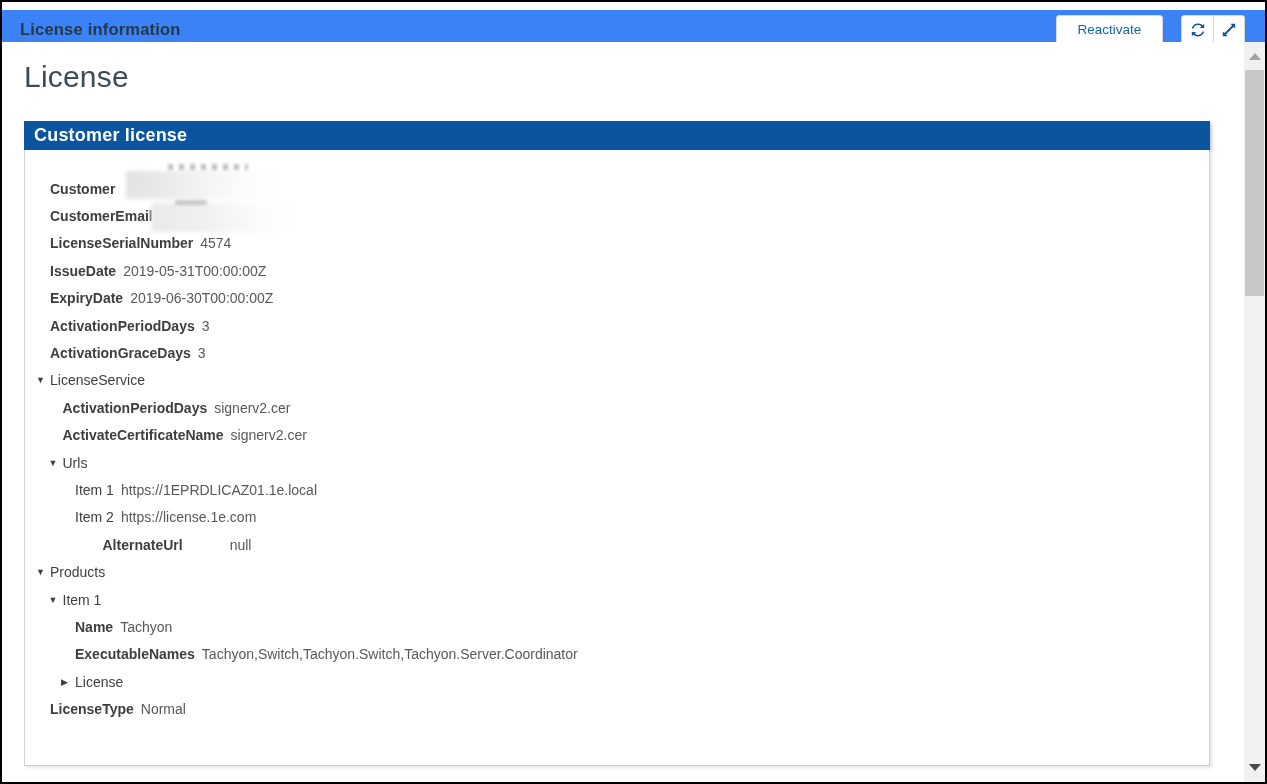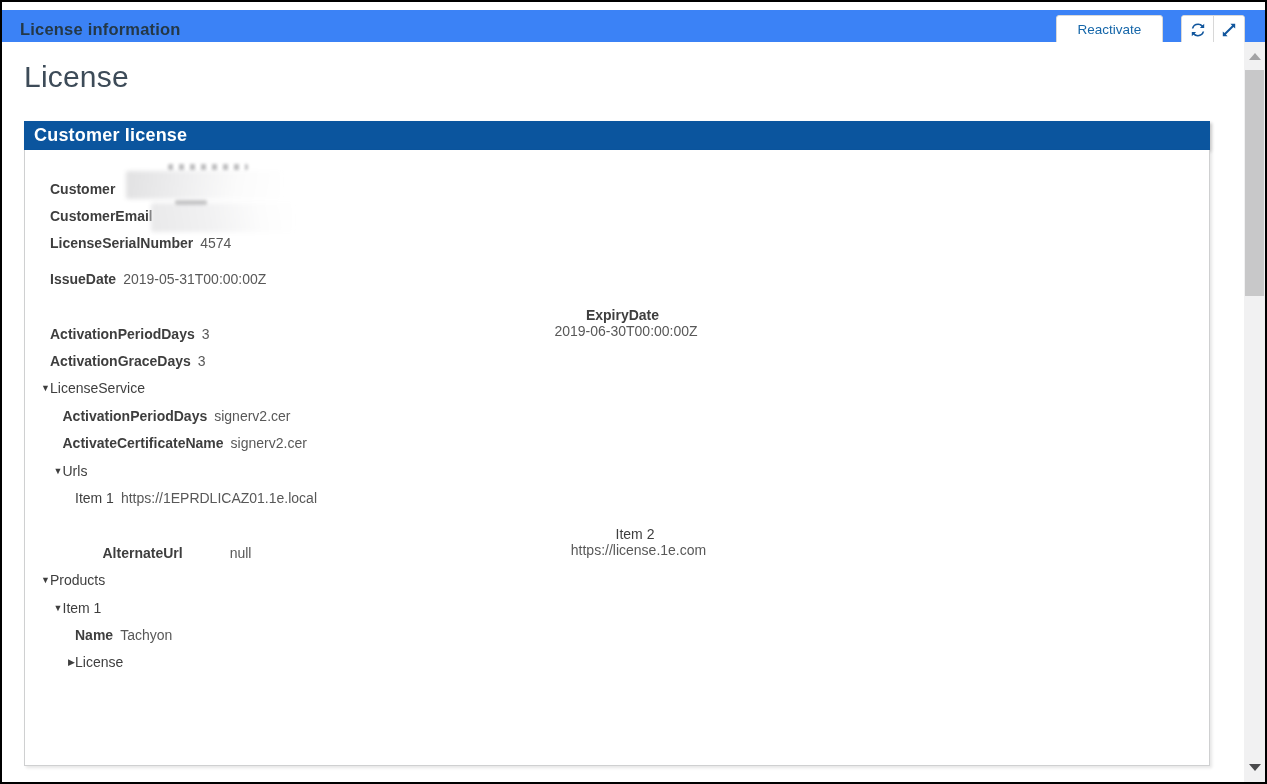--- a/index.html
+++ b/index.html
@@ -60,21 +60,21 @@
     position:relative; background:#fff;
     border:1px solid #cfd0d1; border-top:none;
     height:616px; padding-top:25px;
     box-shadow:2px 2px 3px rgba(0,0,0,.10);
     overflow:hidden;
   }
 
   
   .tree-row {
     height:27.4px; display:flex; align-items:center;
-    font-size:14px; white-space:nowrap;text-align:right;
+    font-size:14px; white-space:nowrap;
   }
   .caret {
     width:14px; flex:0 0 14px; font-size:9px; color:#3e3e3e;
     line-height:1; padding-top:1px;
   }
   .key { color:#3e3e3e; }
   .key.bold { font-weight:700; }
   .val { color:#585858; margin-left:7px; }
 
   
@@ -169,26 +169,26 @@
           <div class="tree-row" style="padding-left: 11px;">
     <span class="caret"></span>
     <span class="key bold">CustomerEmail</span>
     <span class="val"></span>
   </div>
           <div class="tree-row" style="padding-left: 11px;">
     <span class="caret"></span>
     <span class="key bold">LicenseSerialNumber</span>
     <span class="val">4574</span>
   </div>
-          <div class="tree-row" style="padding-left: 11px; margin-top: 8px;">
+          <div class="tree-row" style="padding-left: 11px;">
     <span class="caret"></span>
     <span class="key bold">IssueDate</span>
     <span class="val">2019-05-31T00:00:00Z</span>
   </div>
-          <div class="tree-row" style="padding-left: 11px; flex-direction: column;">
+          <div class="tree-row" style="padding-left: 11px;">
     <span class="caret"></span>
     <span class="key bold">ExpiryDate</span>
     <span class="val">2019-06-30T00:00:00Z</span>
   </div>
           <div class="tree-row" style="padding-left: 11px;">
     <span class="caret"></span>
     <span class="key bold">ActivationPeriodDays</span>
     <span class="val">3</span>
   </div>
           <div class="tree-row" style="padding-left: 11px;">
@@ -214,21 +214,21 @@
           <div class="tree-row" style="padding-left: 23.5px;">
     <span class="caret">▼</span>
     <span class="key">Urls</span>
     <span class="val"></span>
   </div>
           <div class="tree-row" style="padding-left: 36px;">
     <span class="caret"></span>
     <span class="key">Item 1</span>
     <span class="val">https://1EPRDLICAZ01.1e.local</span>
   </div>
-          <div class="tree-row" style="padding-left: 36px; flex-direction: column;">
+          <div class="tree-row" style="padding-left: 36px;">
     <span class="caret"></span>
     <span class="key">Item 2</span>
     <span class="val">https://license.1e.com</span>
   </div>
           <div class="tree-row" style="padding-left: 23.5px; gap: 40px;">
     <span class="caret"></span>
     <span class="key bold">AlternateUrl</span>
     <span class="val">null</span>
   </div>
           <div class="tree-row" style="padding-left: 11px;">
@@ -240,23 +240,33 @@
     <span class="caret">▼</span>
     <span class="key">Item 1</span>
     <span class="val"></span>
   </div>
           <div class="tree-row" style="padding-left: 36px;">
     <span class="caret"></span>
     <span class="key bold">Name</span>
     <span class="val">Tachyon</span>
   </div>
           <div class="tree-row" style="padding-left: 36px;">
+    <span class="caret"></span>
+    <span class="key bold">ExecutableNames</span>
+    <span class="val">Tachyon,Switch,Tachyon.Switch,Tachyon.Server.Coordinator</span>
+  </div>
+          <div class="tree-row" style="padding-left: 36px;">
     <span class="caret">▶</span>
     <span class="key">License</span>
     <span class="val"></span>
+  </div>
+          <div class="tree-row" style="padding-left: 11px;">
+    <span class="caret"></span>
+    <span class="key bold">LicenseType</span>
+    <span class="val">Normal</span>
   </div>
         </div>
     </div>
   </div>
 
   <div class="scrollbar">
     <div class="sb-up"></div>
     <div class="sb-thumb"></div>
     <div class="sb-down"></div>
   </div>

